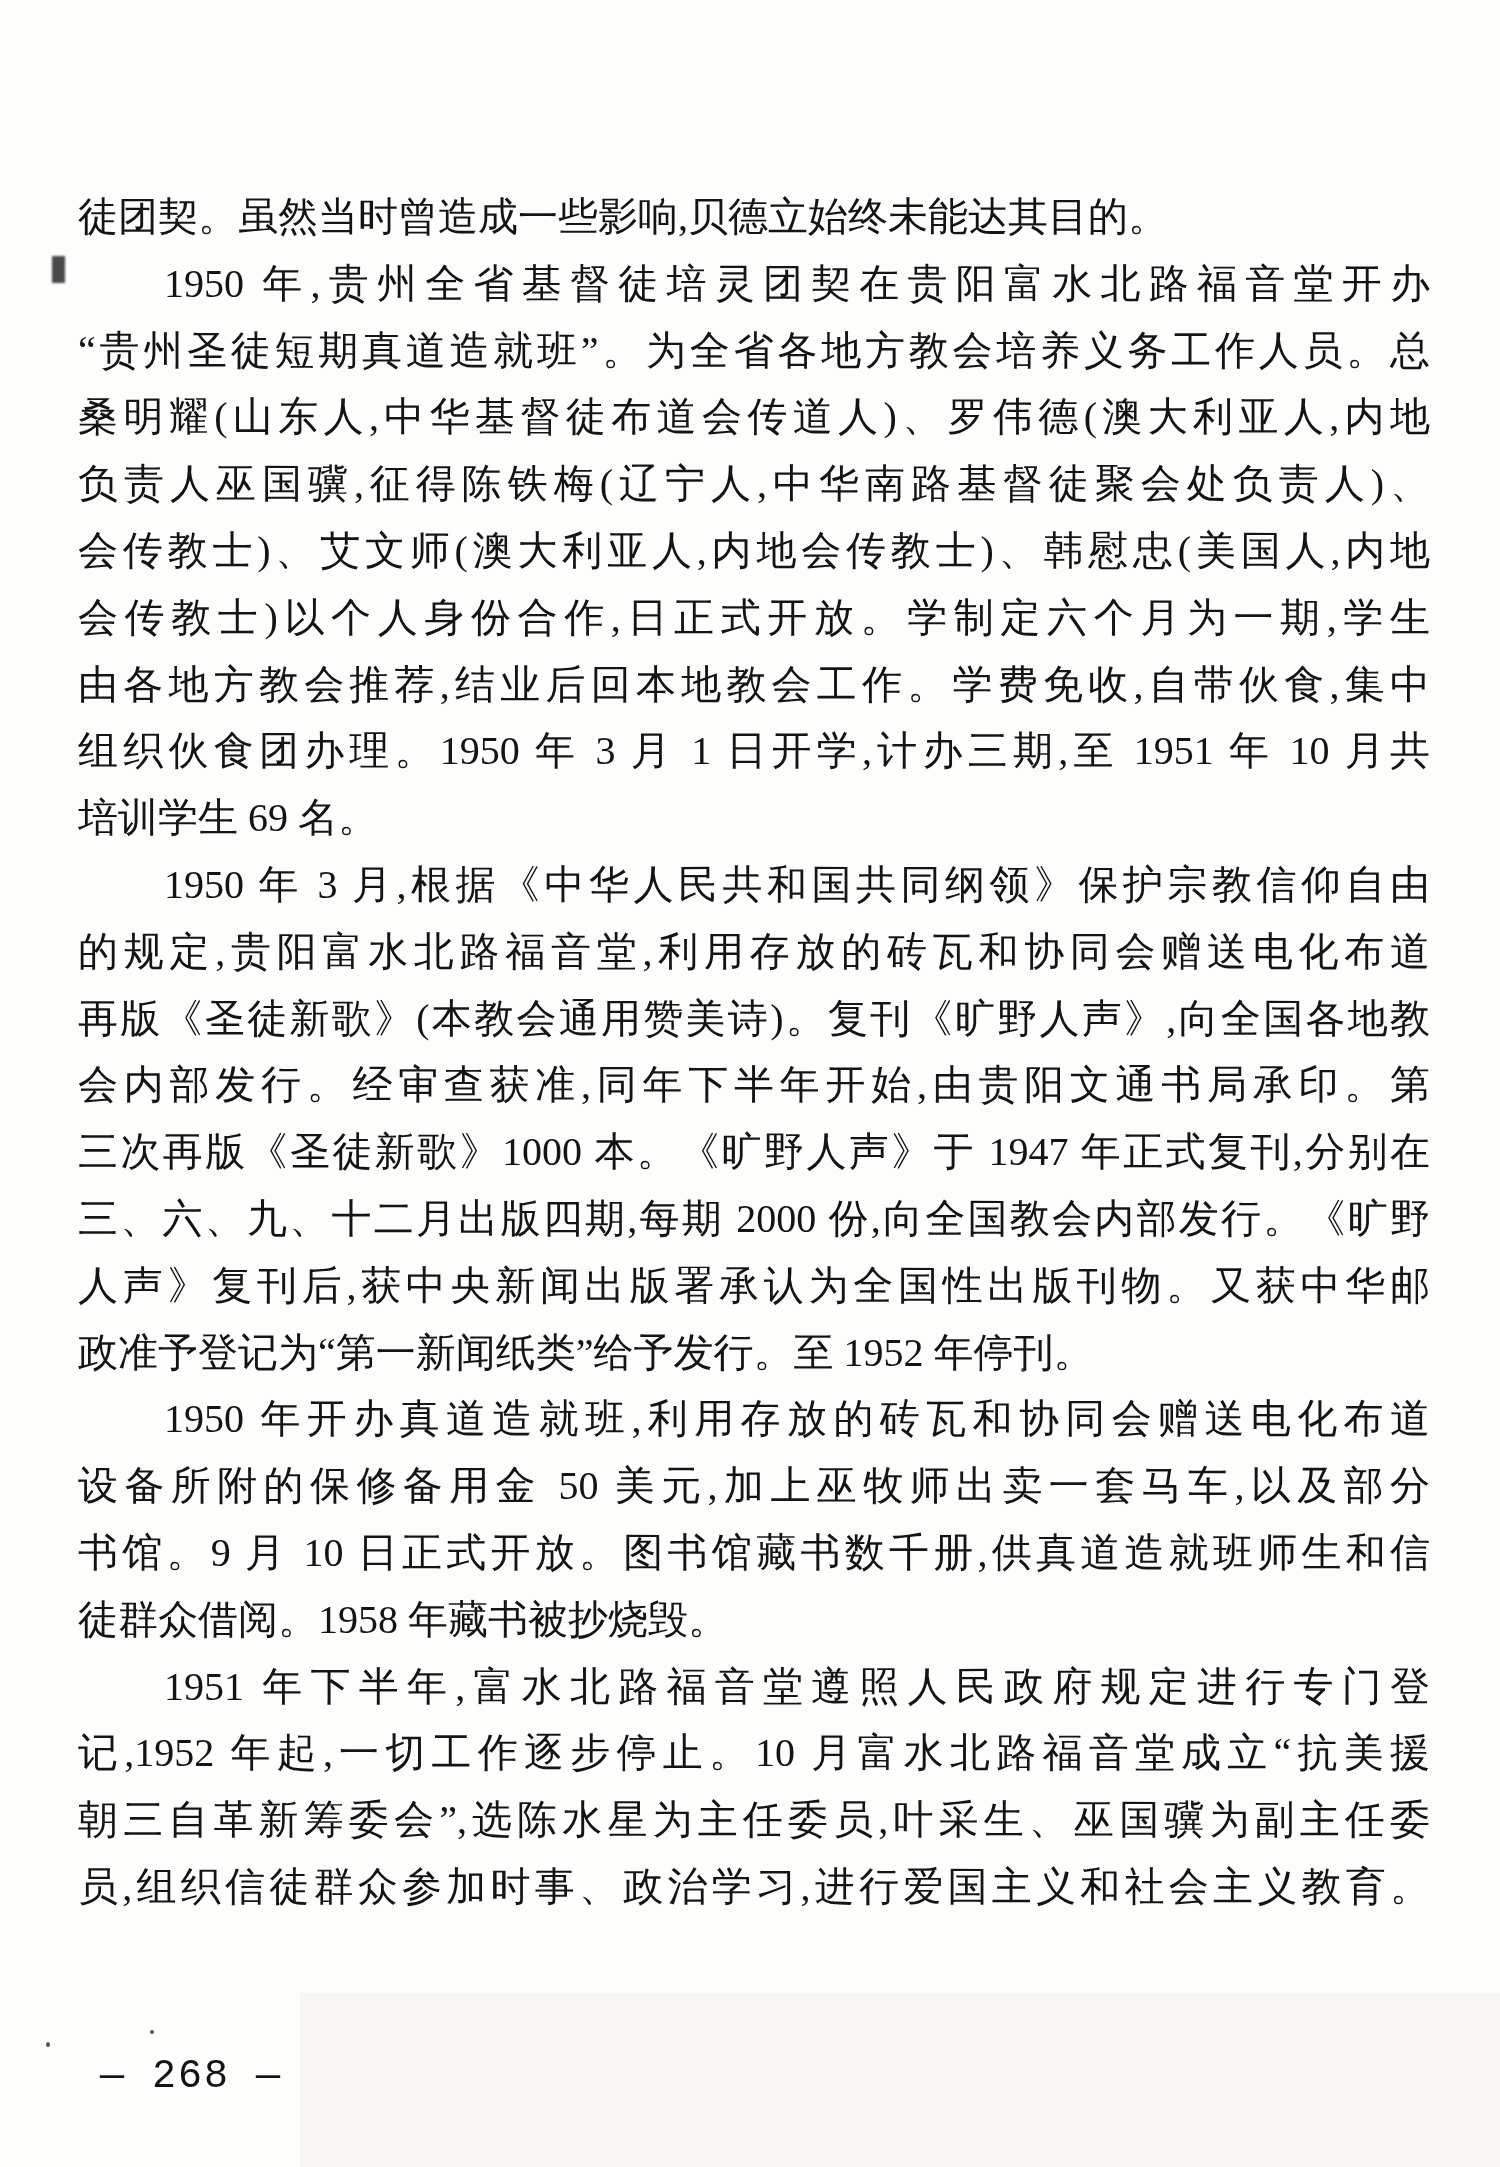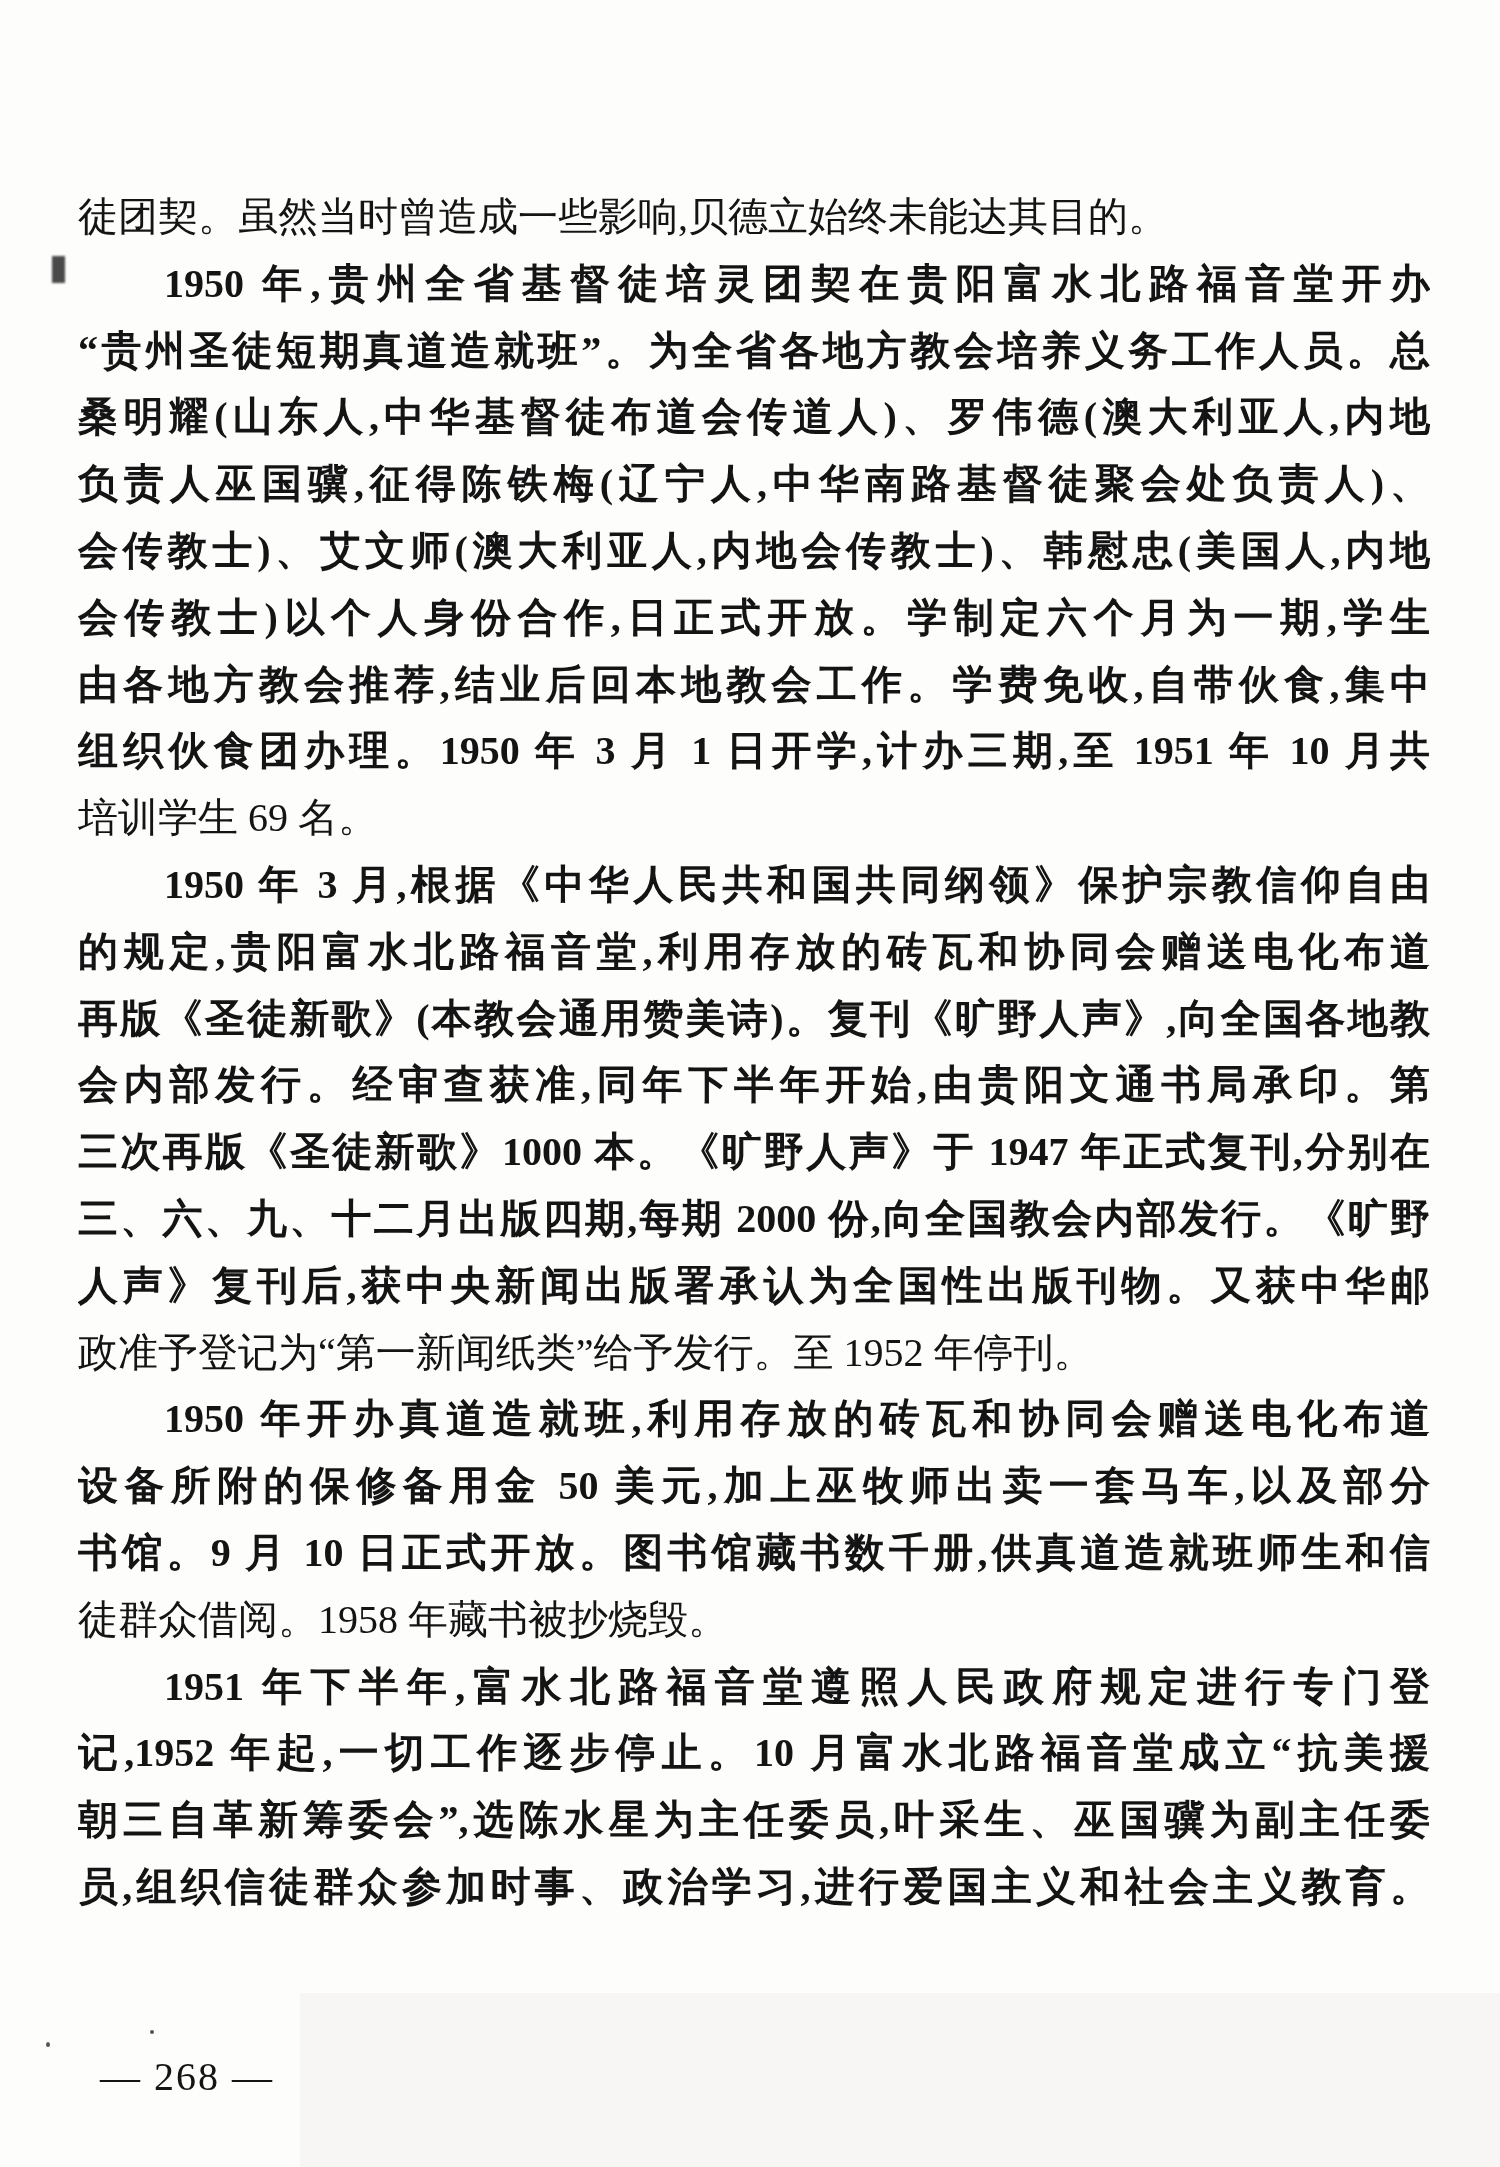--- a/index.html
+++ b/index.html
@@ -29,32 +29,32 @@
   }
   .para { margin: 0; padding: 0; }
   .line {
     height: 66.8px;
     line-height: 66.8px;
     overflow: hidden;
   }
   .line.justify {
     text-align: justify;
     text-align-last: justify;
-    font-weight: bold;
   }
   .line.indent { text-indent: 86px; }
   .footer {
     position: absolute;
     left: 100px;
     top: 2049px;
     height: 56px;
     line-height: 56px;
     font-size: 40px;
     letter-spacing: 2px;
     white-space: pre;
+    font-family: Liberation Mono, monospace;
   }
   .smudge {
     position: absolute;
     left: 52px;
     top: 256px;
     width: 13px;
     height: 27px;
     background: #4a4a4a;
     filter: blur(1px);
   }

